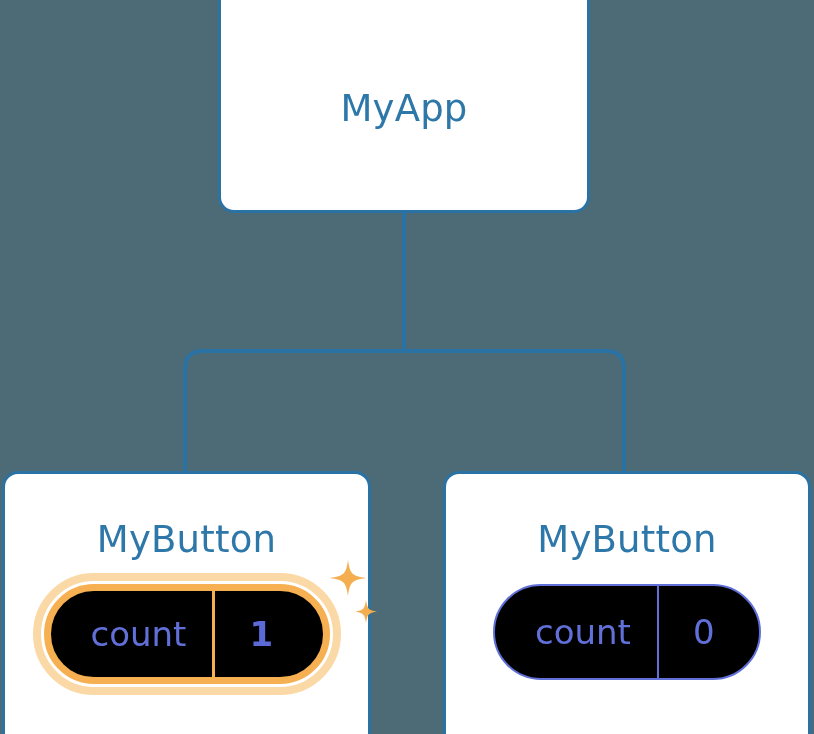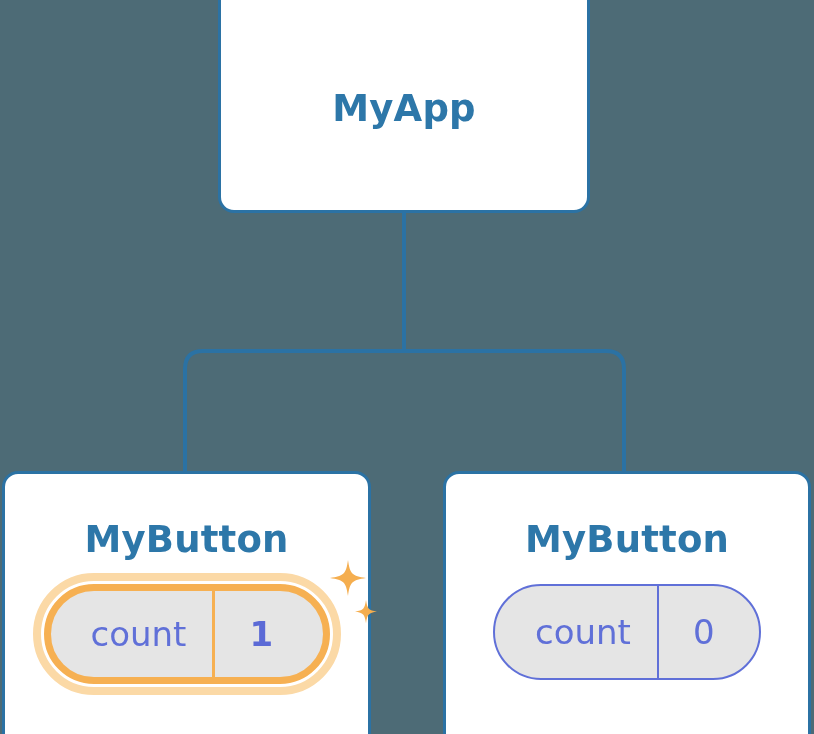--- a/index.html
+++ b/index.html
@@ -60,21 +60,21 @@
     height: 300px;
   }
 
   .node-title {
     position: absolute;
     left: 0;
     right: 0;
     text-align: center;
     color: #2d77a9;
     font-size: 37px;
-    font-weight: 700;
+    font-weight: 400;
     letter-spacing: 0.2px;
     white-space: nowrap;
   }
 
   .node-card.root .node-title {
     top: 126px;
   }
 
   .node-card.child-left .node-title,
   .node-card.child-right .node-title {
@@ -94,21 +94,21 @@
   .pill-slot {
     position: relative;
     display: inline-flex;
   }
 
   .pill {
     position: relative;
     display: flex;
     align-items: stretch;
     box-sizing: border-box;
-    background: #e5e5e5;
+    background: #000000;
     z-index: 2;
   }
 
   
   .pill.idle {
     border: 2px solid #6070d8;
     border-radius: 100px;
     height: 96px;
     min-width: 268px;
   }

